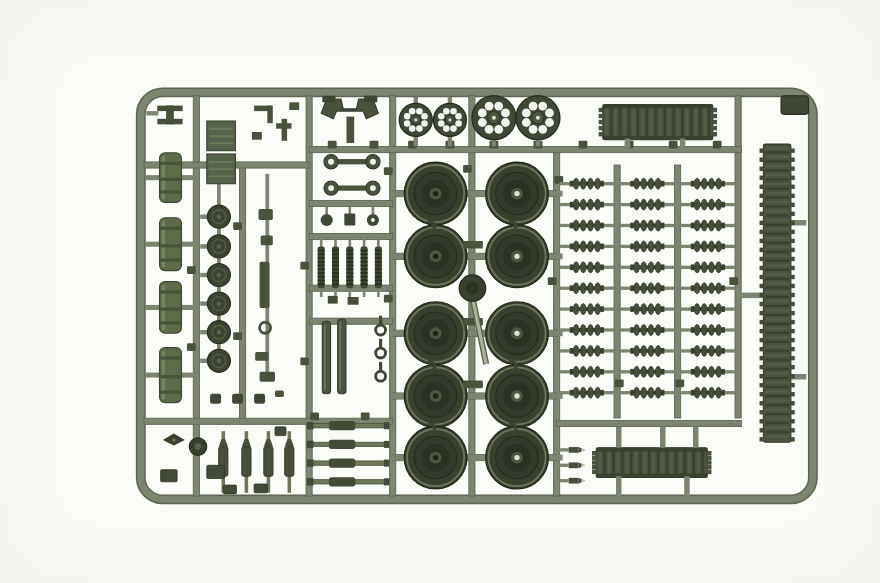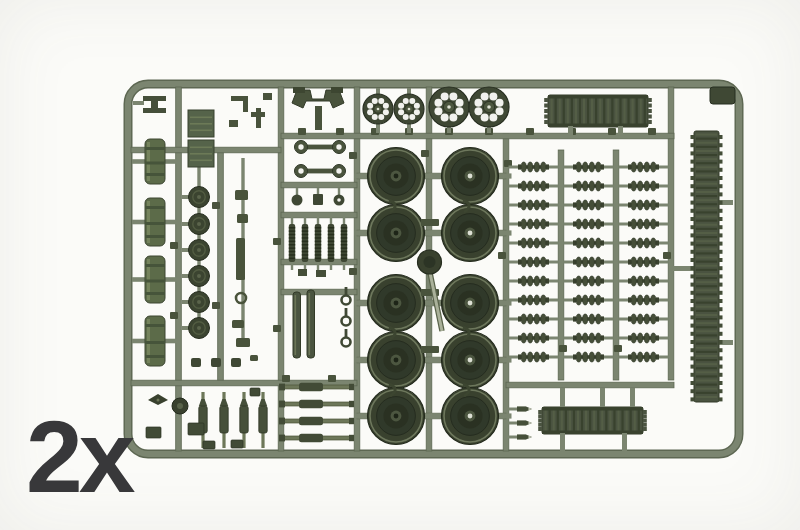--- a/index.html
+++ b/index.html
@@ -1155,14 +1155,13 @@
           <polygon points="528.5,421.7 532,423 528.5,424.3" fill="#cfd3c2"></polygon>
         </g>
         <g>
           <rect x="508" y="435.5" width="9" height="3" fill="#7b8570"></rect>
           <rect x="517" y="434.4" width="9" height="5.2" fill="#454f39"></rect>
           <polygon points="526,434.4 532,437 526,439.6" fill="#454f39"></polygon>
           <polygon points="528.5,435.7 532,437 528.5,438.3" fill="#cfd3c2"></polygon>
         </g>
       </g>
     </svg>
-  <div id="qty">2x</div>
 </div>
 
 </body></html>

